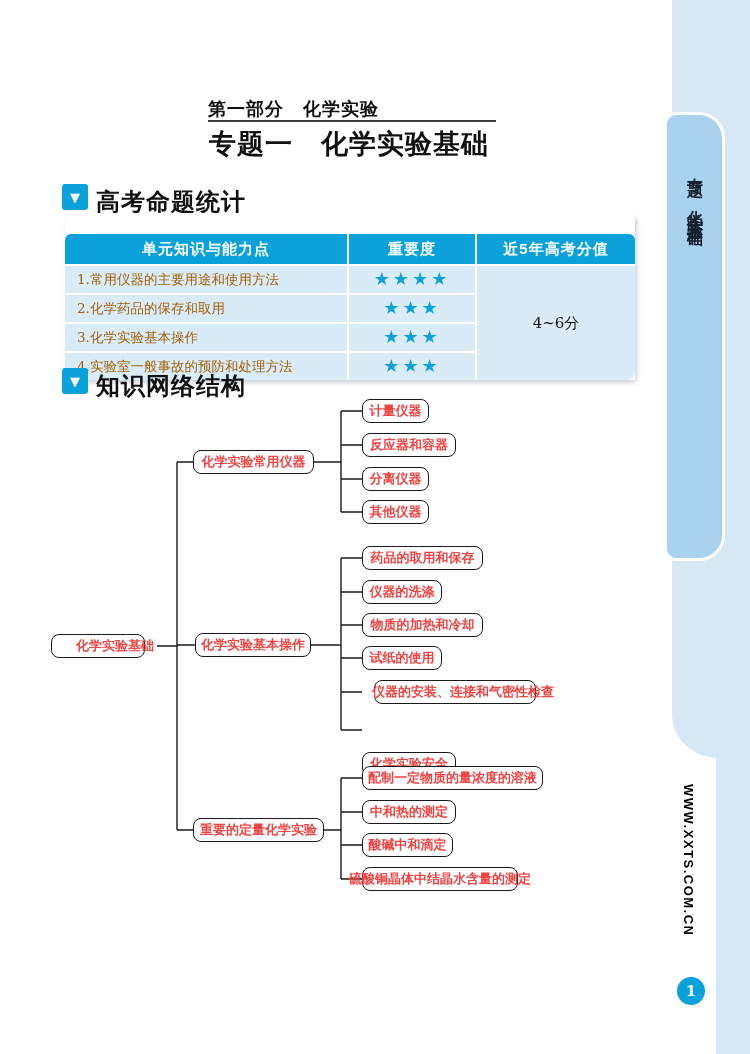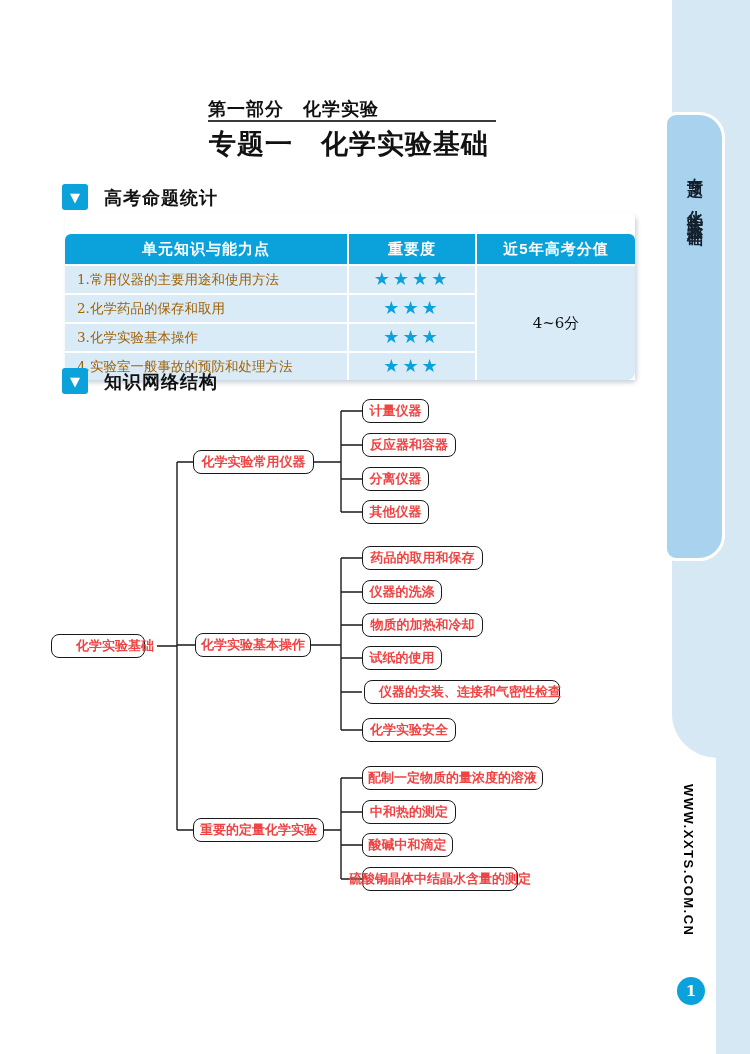--- a/index.html
+++ b/index.html
@@ -29,21 +29,21 @@
   .part-title{position:absolute;left:208px;top:97px;font-size:18px;font-weight:bold;
     letter-spacing:1px;}
   .heading-rule{position:absolute;left:208px;top:120px;width:288px;height:2px;background:#3a3a3a;}
   .main-title{position:absolute;left:209px;top:126px;font-size:27px;font-weight:bold;
     letter-spacing:1px;}
 
   
   .section-marker{position:absolute;width:26px;height:26px;background:var(--accent,#0ba2dc);
     border-radius:3px;display:flex;align-items:center;justify-content:center;}
   .section-marker span{color:#fff;font-size:13px;font-family:"DejaVu Sans",sans-serif;line-height:1;}
-  .section-title{position:absolute;font-size:18px;font-weight:bold;letter-spacing:1px;margin-left:8px;}
+  .section-title{position:absolute;font-size:24px;font-weight:bold;letter-spacing:1px;}
   #marker-1{left:62px;top:184px;} #title-1{left:96px;top:186px;}
   #marker-2{left:62px;top:368px;} #title-2{left:96px;top:370px;}
 
   
   .exam-table{position:absolute;left:65px;top:213px;width:570px;background:#fff;
     box-shadow:2px 3px 4px rgba(145,160,175,.45);border-radius:6px;}
   .tbl-header{display:grid;grid-template-columns:282px 126px 158px;gap:2px;background:#fff;margin-top:21px;}
   .tbl-header .hcell{height:30px;background:var(--accent,#0ba2dc);color:#fff;
     font-size:15px;font-weight:bold;display:flex;align-items:center;justify-content:center;
     letter-spacing:1px;}
@@ -130,21 +130,21 @@
 
   <div class="tnode" style="left:362px;top:399px;width:67px;">计量仪器</div>
   <div class="tnode" style="left:362px;top:433px;width:94px;">反应器和容器</div>
   <div class="tnode" style="left:362px;top:467px;width:67px;">分离仪器</div>
   <div class="tnode" style="left:362px;top:500px;width:67px;">其他仪器</div>
 
   <div class="tnode" style="left:362px;top:546px;width:121px;">药品的取用和保存</div>
   <div class="tnode" style="left:362px;top:580px;width:80px;">仪器的洗涤</div>
   <div class="tnode" style="left:362px;top:613px;width:121px;">物质的加热和冷却</div>
   <div class="tnode" style="left:362px;top:646px;width:80px;">试纸的使用</div>
-  <div class="tnode" style="left:364px;top:680px;width:196px;padding-left:16px;">仪器的安装、连接和气密性检查</div>
-  <div class="tnode" style="left:362px;top:718px;width:94px;">化学实验安全</div>
+  <div class="tnode" style="left:374px;top:680px;width:162px;padding-left:16px;">仪器的安装、连接和气密性检查</div>
+  <div class="tnode" style="left:362px;top:752px;width:94px;">化学实验安全</div>
 
   <div class="tnode" style="left:362px;top:766px;width:181px;">配制一定物质的量浓度的溶液</div>
   <div class="tnode" style="left:362px;top:800px;width:94px;">中和热的测定</div>
   <div class="tnode" style="left:362px;top:833px;width:91px;">酸碱中和滴定</div>
   <div class="tnode" style="left:362px;top:867px;width:156px;">硫酸铜晶体中结晶水含量的测定</div>
 
 </div>
 
 </body></html>

